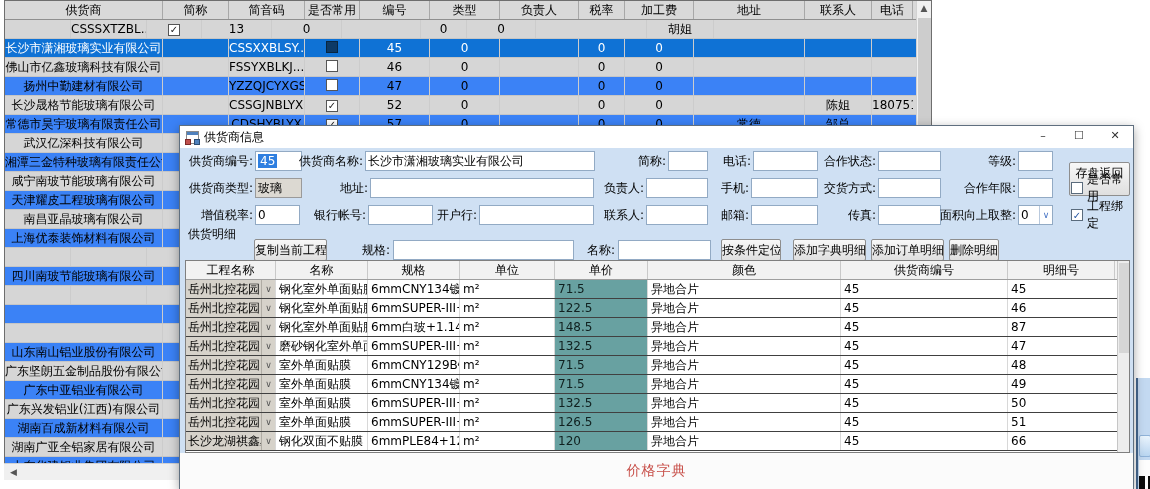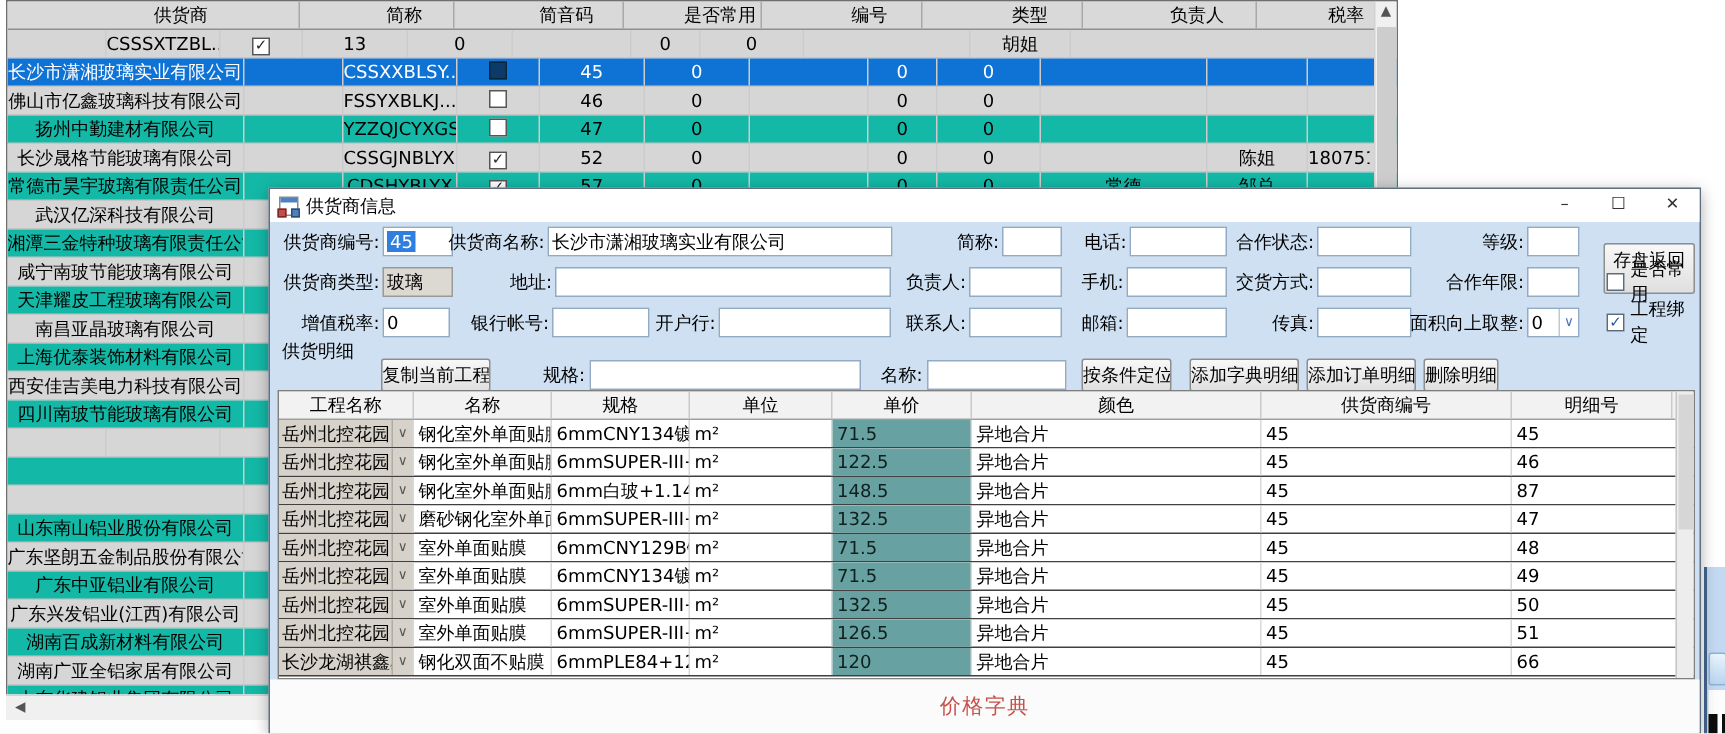--- a/index.html
+++ b/index.html
@@ -3,23 +3,23 @@
 <meta charset="utf-8">
 <style>
 *{margin:0;padding:0;box-sizing:border-box;}
 html,body{background:#fff;}
 #screen{position:relative;width:1150px;height:489px;overflow:hidden;background:#fff;
   font-family:"DejaVu Sans","Liberation Sans",sans-serif;font-size:12px;color:#000;}
 
 
 #sup-table{position:absolute;left:4px;top:0;width:928px;height:463px;overflow:hidden;
   border-left:1px solid #6e6e6e;border-top:1px solid #6e6e6e;border-right:1px solid #6e6e6e;background:#fff;}
-.sup-row{display:flex;height:19px;line-height:18px;border-bottom:1px solid #c6c6c6;background:#14b8a6;}
+.sup-row{display:flex;height:19px;line-height:18px;border-bottom:1px solid #c6c6c6;background:#3b82f6;}
 #sup-header{background:#d9d9d9;border-bottom:1px solid #8f8f8f;}
-#sup-header .cell{border-right:1px solid #a8a8a8;margin-left:37px;}
+#sup-header .cell{border-right:1px solid #a8a8a8;}
 .cell{flex:none;overflow:hidden;white-space:nowrap;text-align:center;border-right:1px solid #cccccc;}
 .c0{width:158px}.c1{width:66px}.c2{width:76px}.c3{width:55px}.c4{width:70px}.c5{width:70px}
 .c6{width:79px}.c7{width:46px}.c8{width:69px}.c9{width:111px}.c10{width:67px}.c11{width:41px;border-right:none}
 .sup-row.alt{background:#d6d6d6;}
 .sup-row.sel{background:#0f72d5;color:#fff;}
 .cb{display:inline-block;width:12px;height:12px;background:#fff;border:1px solid #555;
   line-height:10px;font-size:10px;color:#222;margin-top:2px;}
 .sel .cb{background:#0d3a66;border-color:#09263f;}
 #vscroll{position:absolute;right:0;top:0;width:15px;height:463px;background:#f0f0f0;border-left:1px solid #d2d2d2;}
 #vscroll .arr{height:16px;text-align:center;color:#555;font-size:9px;line-height:15px;}
@@ -266,21 +266,20 @@
           <div class="cell c4"></div>
           <div class="cell c5"></div>
           <div class="cell c6"></div>
           <div class="cell c7"></div>
           <div class="cell c8"></div>
           <div class="cell c9"></div>
           <div class="cell c10"></div>
           <div class="cell c11"></div>
         </div>
         <div class="sup-row alt">
-          <div class="cell c0">西安佳吉美电力科技有限公司</div>
           <div class="cell c1"></div>
           <div class="cell c2"></div>
           <div class="cell c3"></div>
           <div class="cell c4"></div>
           <div class="cell c5"></div>
           <div class="cell c6"></div>
           <div class="cell c7"></div>
           <div class="cell c8"></div>
           <div class="cell c9"></div>
           <div class="cell c10"></div>

